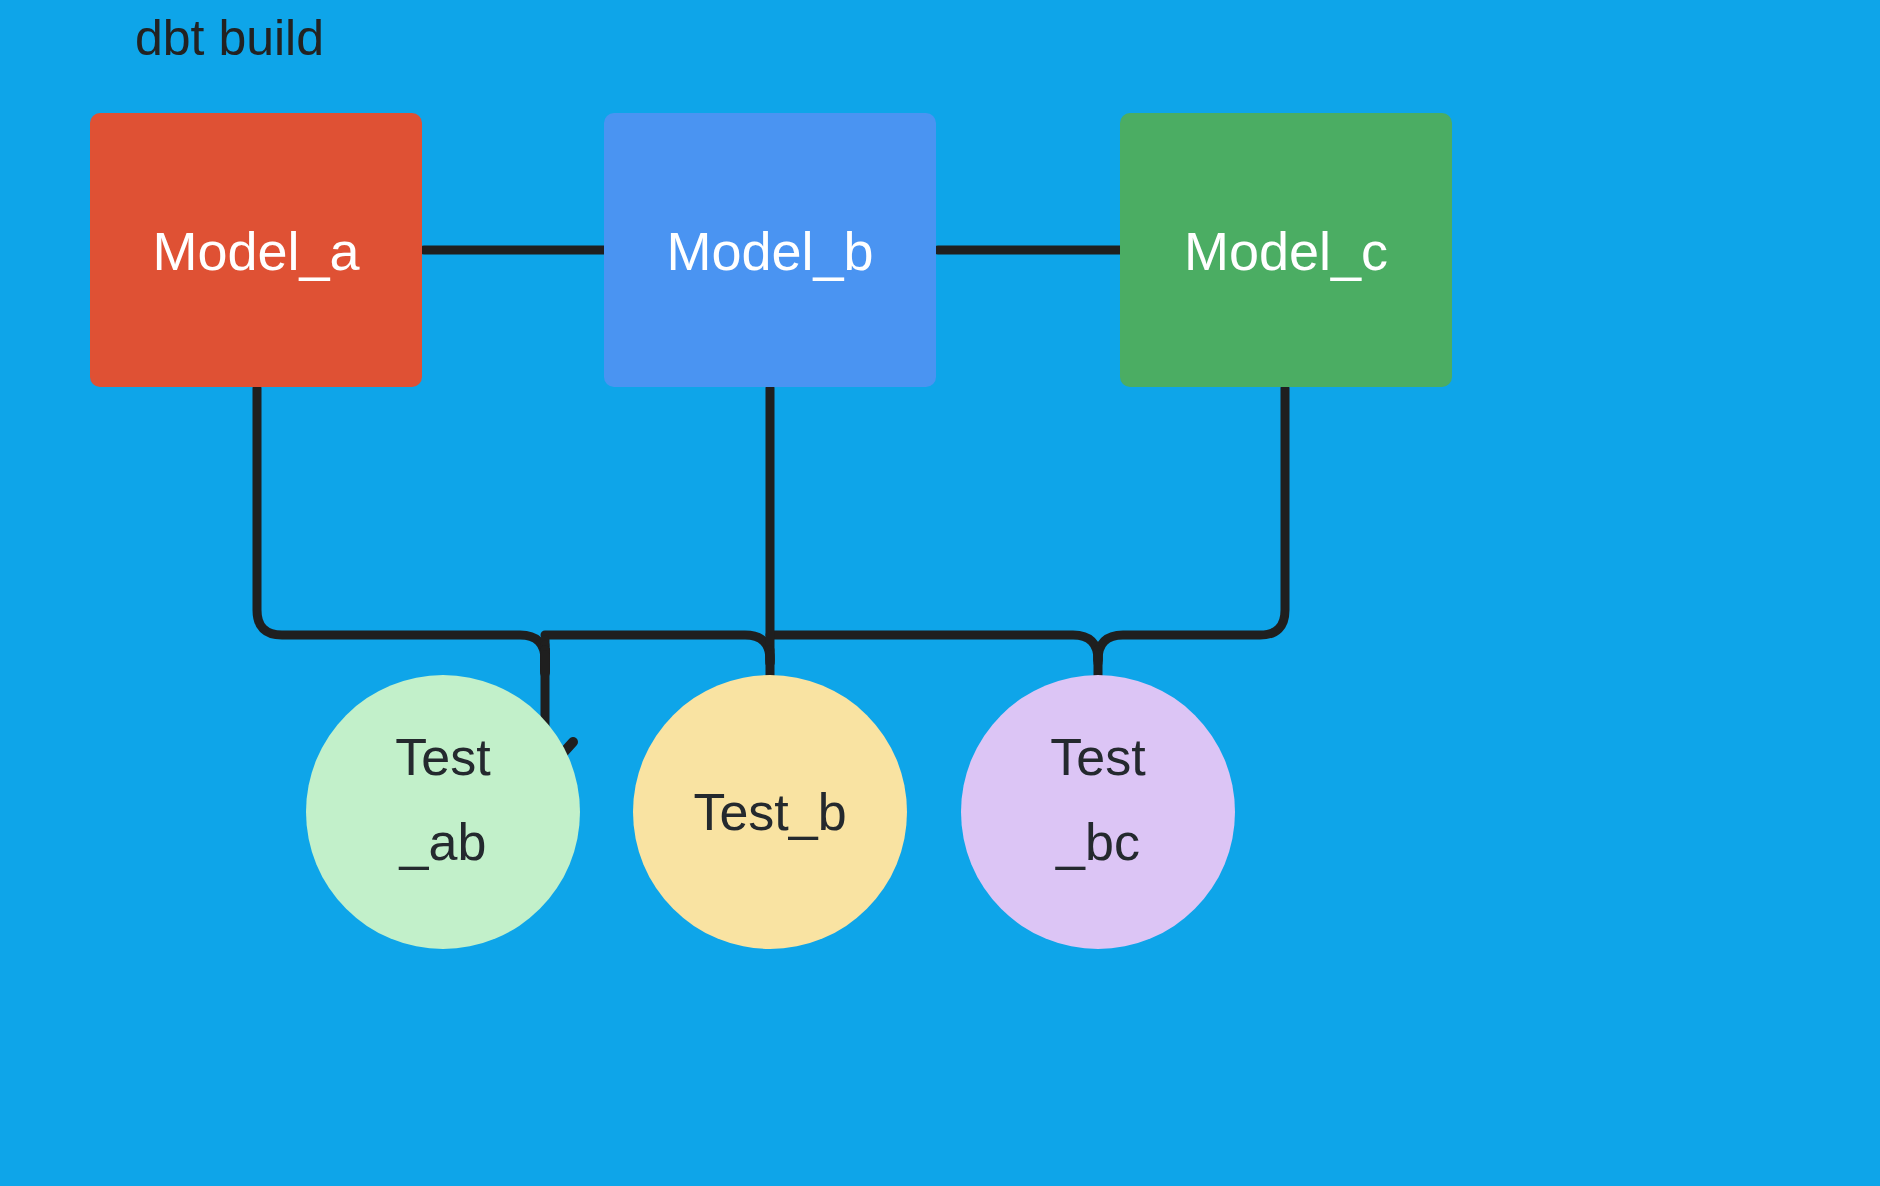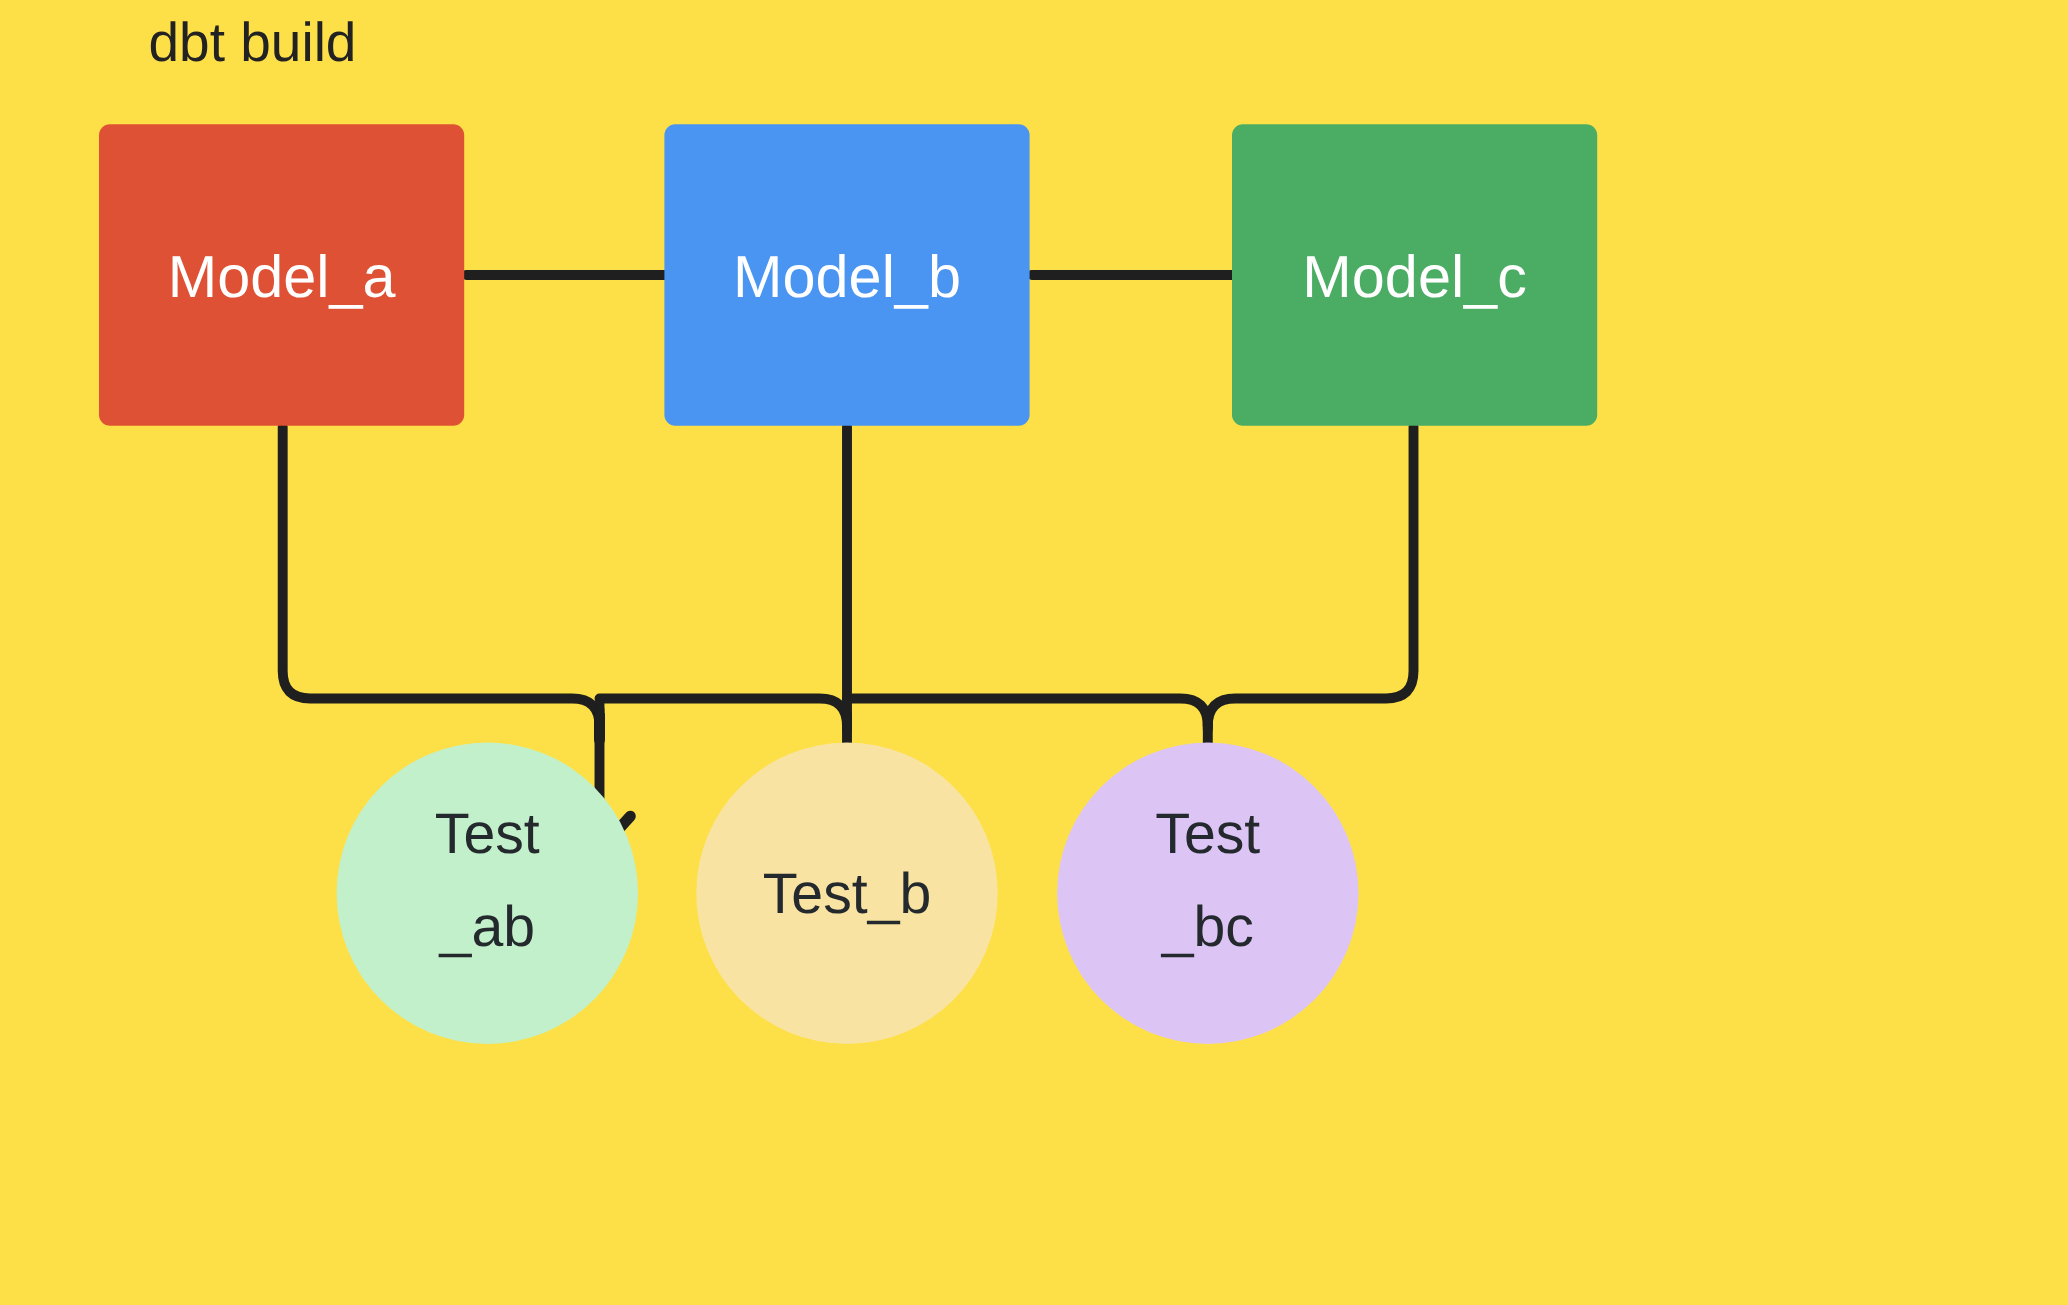--- a/index.html
+++ b/index.html
@@ -11,21 +11,21 @@
   body {
     width: 1880px;
     height: 1186px;
     font-family: "Liberation Sans", sans-serif;
     overflow: hidden;
   }
   #diagram-root {
     position: relative;
     width: 1880px;
     height: 1186px;
-    background: #fde047;
+    background: #0ea5e9;
   }
   svg#flow {
     display: block;
     width: 1880px;
     height: 1186px;
   }
   .node-label-box {
     font-family: "Liberation Sans", sans-serif;
     font-size: 54px;
     fill: #ffffff;

